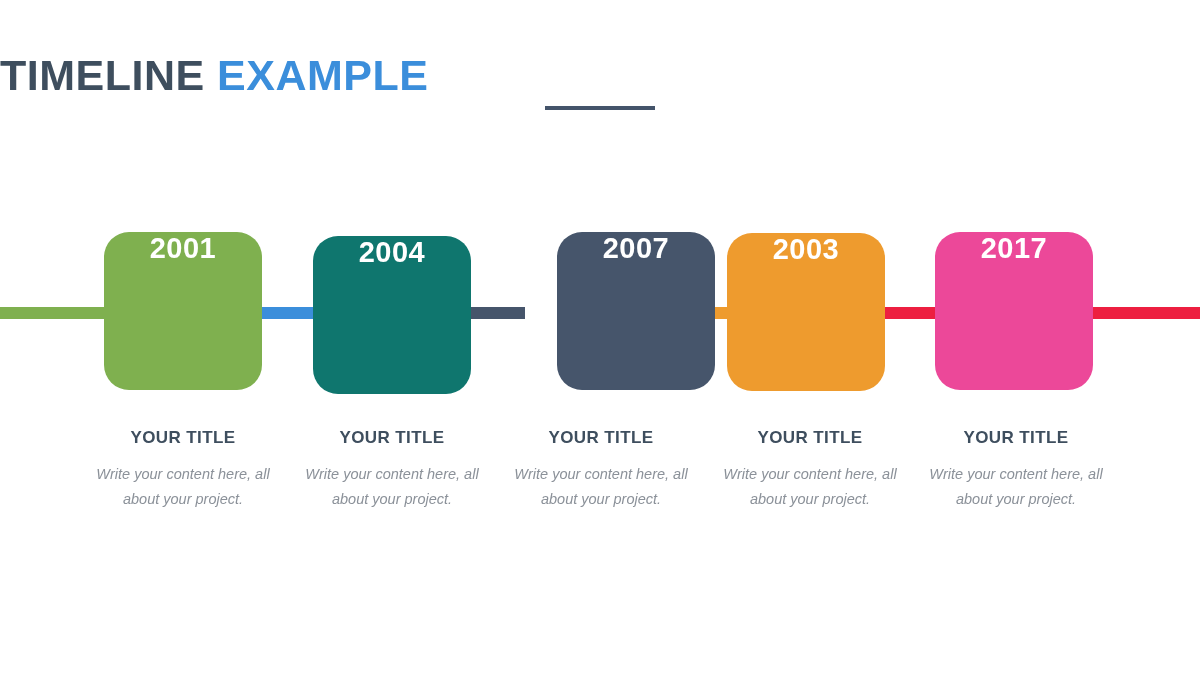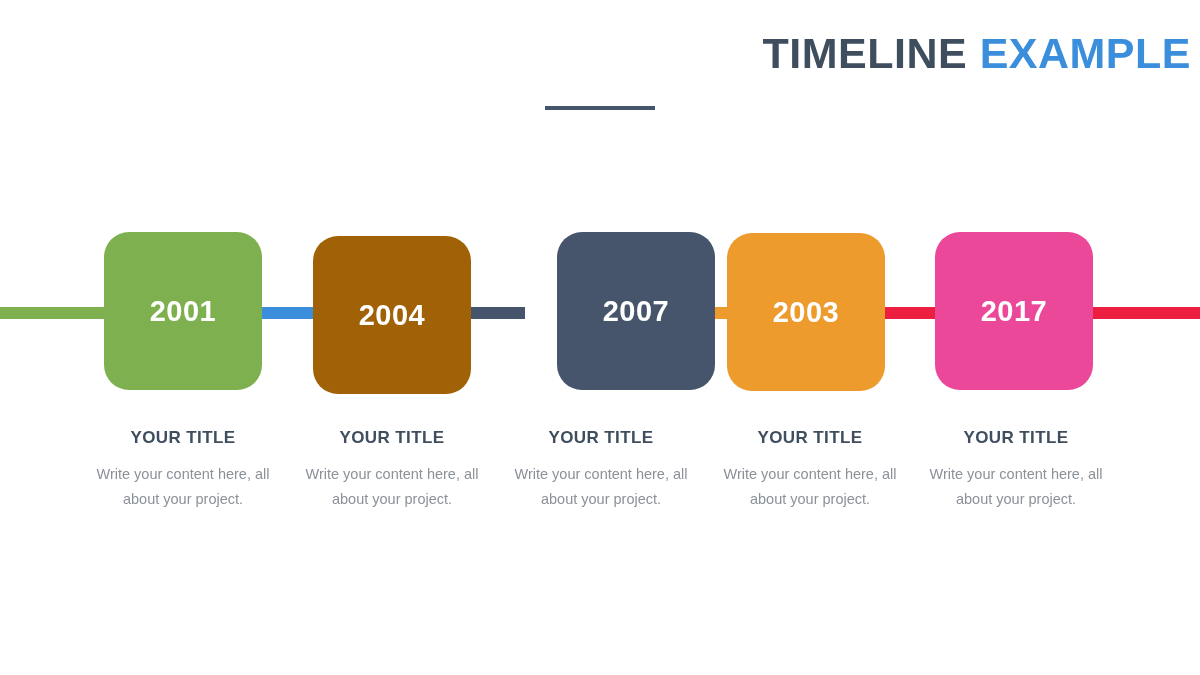--- a/index.html
+++ b/index.html
@@ -17,24 +17,24 @@
   .slide {
     position: relative;
     width: 1200px;
     height: 675px;
     background: #ffffff;
   }
 
   
   .heading {
     position: absolute;
-    top: 30px;
+    top: 52px;
     left: 0;
     width: 1191px;
-    text-align: right;
+    text-align: left;
   }
   .heading-text {
     font-size: 43px;
     font-weight: bold;
     letter-spacing: 0.5px;
     line-height: 1.1;
     white-space: nowrap;
   }
   .heading-primary { color: #3e4e5e; }
   .heading-accent  { color: #3b8edb; }
@@ -63,21 +63,21 @@
     height: 12px;
     top: 307px;
   }
 
   .node {
     position: absolute;
     width: 158px;
     height: 158px;
     border-radius: 25px;
     display: flex;
-    align-items: center;
+    align-items: flex-start;
     justify-content: center;
   }
   .node-year {
     color: #ffffff;
     font-size: 29px;
     font-weight: bold;
     letter-spacing: 0.5px;
   }
 
   .caption {
@@ -93,20 +93,21 @@
     letter-spacing: 0.4px;
     margin: 0 0 14px 0;
     line-height: 1.2;
   }
   .caption-body {
     font-size: 14.5px;
     color: #8b9199;
     line-height: 1.72;
     margin: 0;
     padding: 0 18px;
+    font-style: italic;
   }
 </style>
 </head>
 <body style="background: rgb(255, 255, 255);">
 
 <div class="slide">
 
   <div class="heading">
     <div class="heading-text"><span class="heading-primary" style="color: rgb(62, 78, 94);">TIMELINE </span><span class="heading-accent" style="color: rgb(59, 142, 219);">EXAMPLE</span></div>
   </div>
@@ -118,21 +119,21 @@
     <div class="conn" style="left: 258px; width: 58px; background: rgb(59, 142, 219);"></div>
     <div class="conn" style="left: 466px; width: 59px; background: rgb(70, 85, 107);"></div>
     <div class="conn" style="left: 676px; width: 54px; background: rgb(238, 155, 46);"></div>
     <div class="conn" style="left: 880px; width: 59px; background: rgb(237, 31, 64);"></div>
     <div class="conn" style="left: 1089px; width: 111px; background: rgb(237, 31, 64);"></div>
 
     <div class="node" style="left: 104px; top: 232px; background: rgb(127, 176, 79);">
       <span class="node-year" style="color: rgb(255, 255, 255);">2001</span>
     </div>
 
-    <div class="node" style="left: 313px; top: 236px; background: #a16207;">
+    <div class="node" style="left: 313px; top: 236px; background: #0f766e;">
       <span class="node-year" style="color: rgb(255, 255, 255);">2004</span>
     </div>
 
     <div class="node" style="left: 521px; top: 232px; background: rgb(70, 85, 107); margin-left: 36px;">
       <span class="node-year" style="color: rgb(255, 255, 255);">2007</span>
     </div>
 
     <div class="node" style="left: 727px; top: 233px; background: rgb(238, 155, 46);">
       <span class="node-year" style="color: rgb(255, 255, 255);">2003</span>
     </div>

